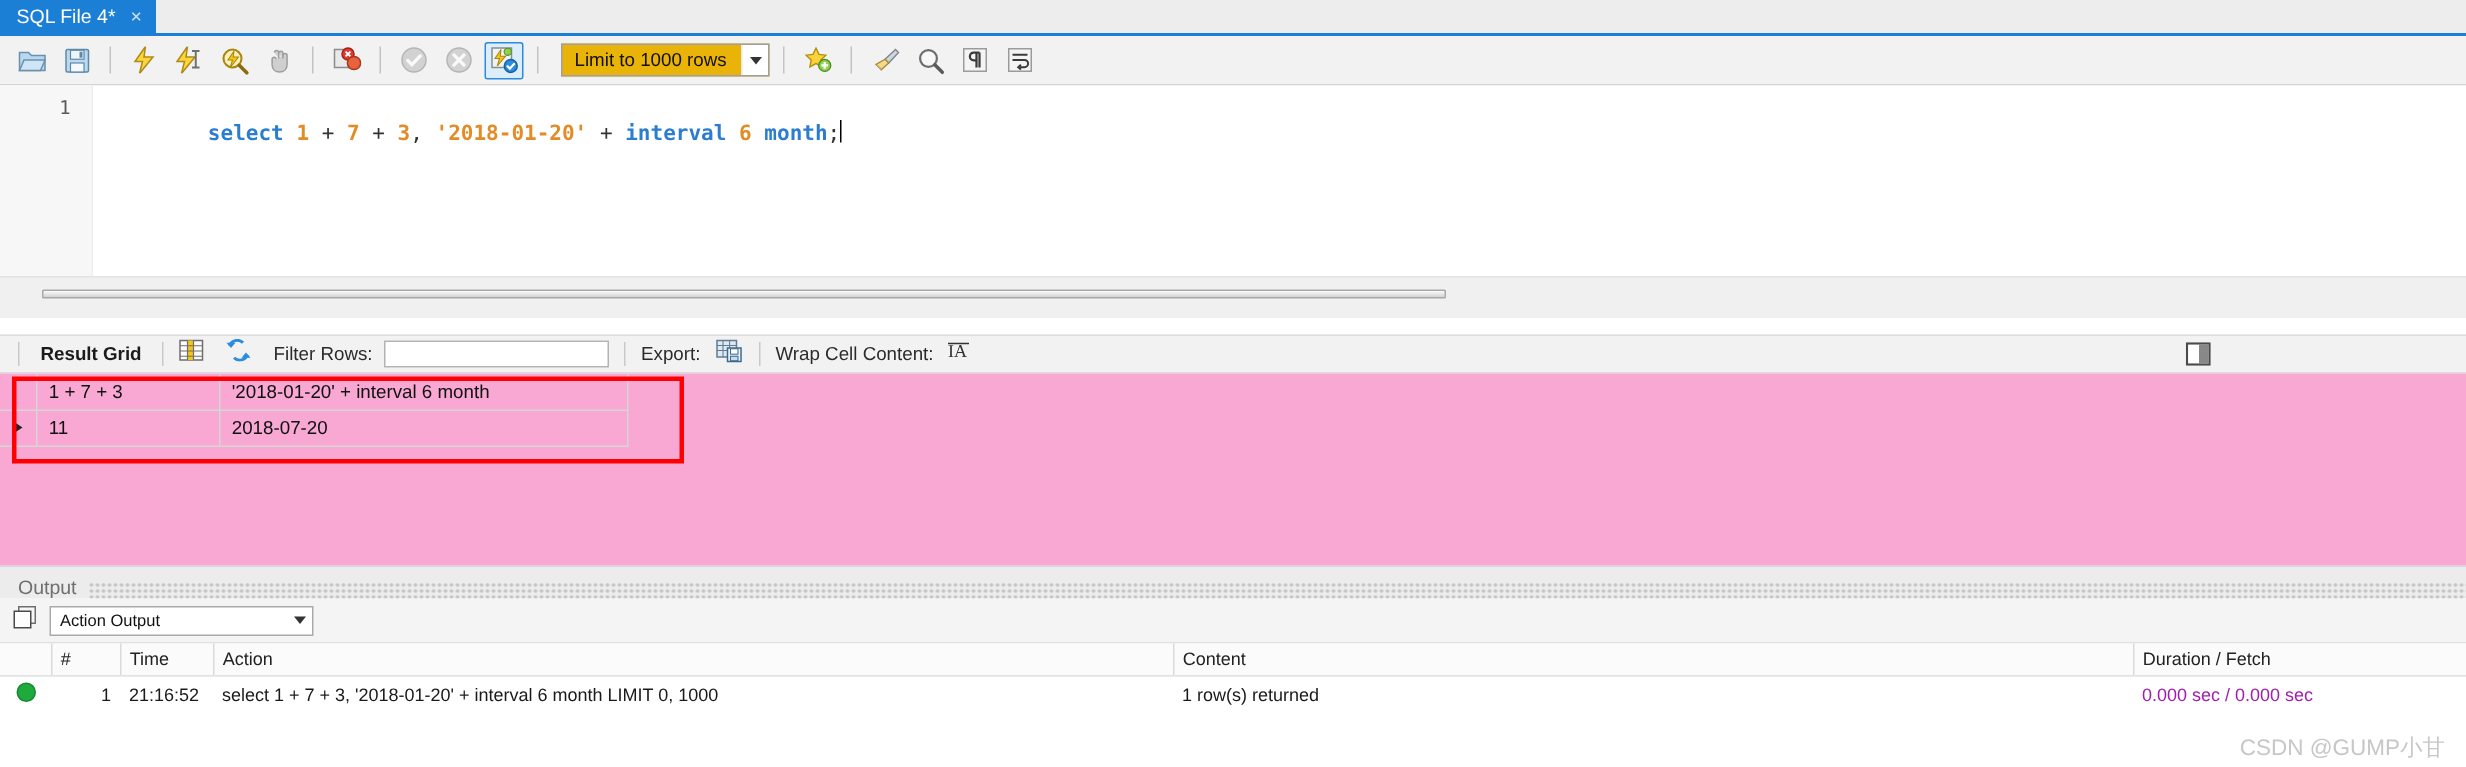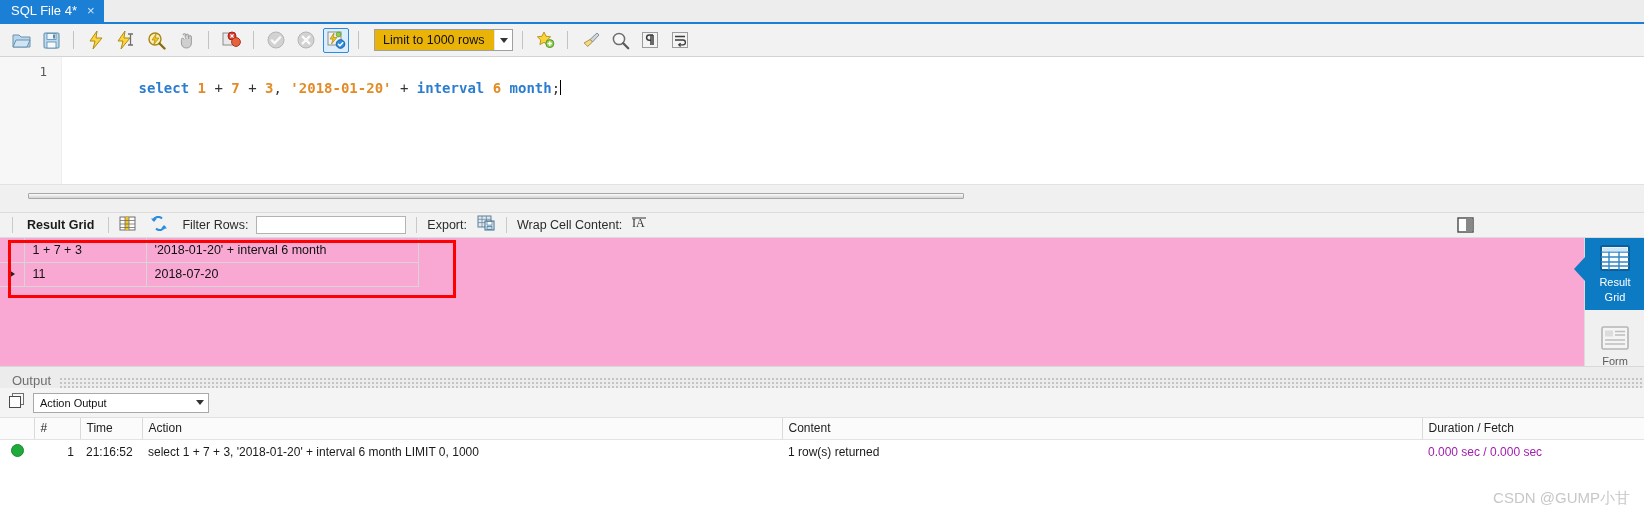--- a/index.html
+++ b/index.html
@@ -73,20 +73,21 @@
     height:6px; margin: 0 680px 0 28px;
     background: linear-gradient(#fbfbfb,#d3d3d3);
     border:1px solid #a8a8a8; border-radius:1px;
   }
 
   
   .rg-toolbar {
     height:26px; background:#f2f2f2; border-top:1px solid #dcdcdc; border-bottom:1px solid #dcdcdc;
     display:flex; align-items:center; padding-left:6px; gap:4px;
     position:relative;
+    margin-top:11px;
   }
   .rg-title { font-size:12.5px; font-weight:bold; color:#1b1b1b; padding:0 4px; }
   .rg-label { font-size:12.5px; color:#2b2b2b; white-space:nowrap; }
   .filter-input {
     width:150px; height:18px; background:#fff; border:1px solid #b3b3b3; margin-left:4px;
   }
   .rg-vsep { width:1px;height:16px;background:#c9c9c9;margin:0 6px; }
   .rg-right-icon { position:absolute; right:170px; top:4px; }
 
   
@@ -383,43 +384,20 @@
         <tr>
           <td class="rowmark"><i class="tri"></i></td>
           <td class="col-a">11</td>
           <td class="col-b">2018-07-20</td>
         </tr>
       </tbody>
     </table>
 
     <div class="redbox"></div>
 
-    <div class="side-panel">
-      <div class="side-item sel">
-        <span>
-          <svg width="30" height="26" viewBox="0 0 30 26">
-            <rect x="1" y="1" width="28" height="24" rx="1.5" fill="#fff" stroke="#0d5f99" stroke-width="2"></rect>
-            <path d="M1 7h28M1 12h28M1 17h28M1 21h28M9 3v22M19 3v22" stroke="#2f87c6" stroke-width="1.4"></path>
-            <rect x="2.5" y="2.5" width="25" height="4" fill="#cfe6f7"></rect>
-          </svg>
-        </span>
-        <span>Result</span>
-        <span>Grid</span>
-      </div>
-      <div class="side-item">
-        <span>
-          <svg width="28" height="24" viewBox="0 0 28 24">
-            <rect x="1" y="1" width="26" height="22" rx="1.5" fill="#f4f4f4" stroke="#b5b5b5" stroke-width="1.6"></rect>
-            <rect x="4" y="4.5" width="8" height="6" fill="#dcdcdc"></rect>
-            <path d="M14 5.5h10M14 9h10M4 14h20M4 18h20" stroke="#bdbdbd" stroke-width="1.5"></path>
-          </svg>
-        </span>
-        <span>Form</span>
-      </div>
-    </div>
   </div>
 
   <div class="output-header">
     <span class="output-title">Output</span>
     <span class="dots"></span>
   </div>
 
   <div class="output-sel">
     <span>
       <svg width="17" height="17" viewBox="0 0 17 17">

